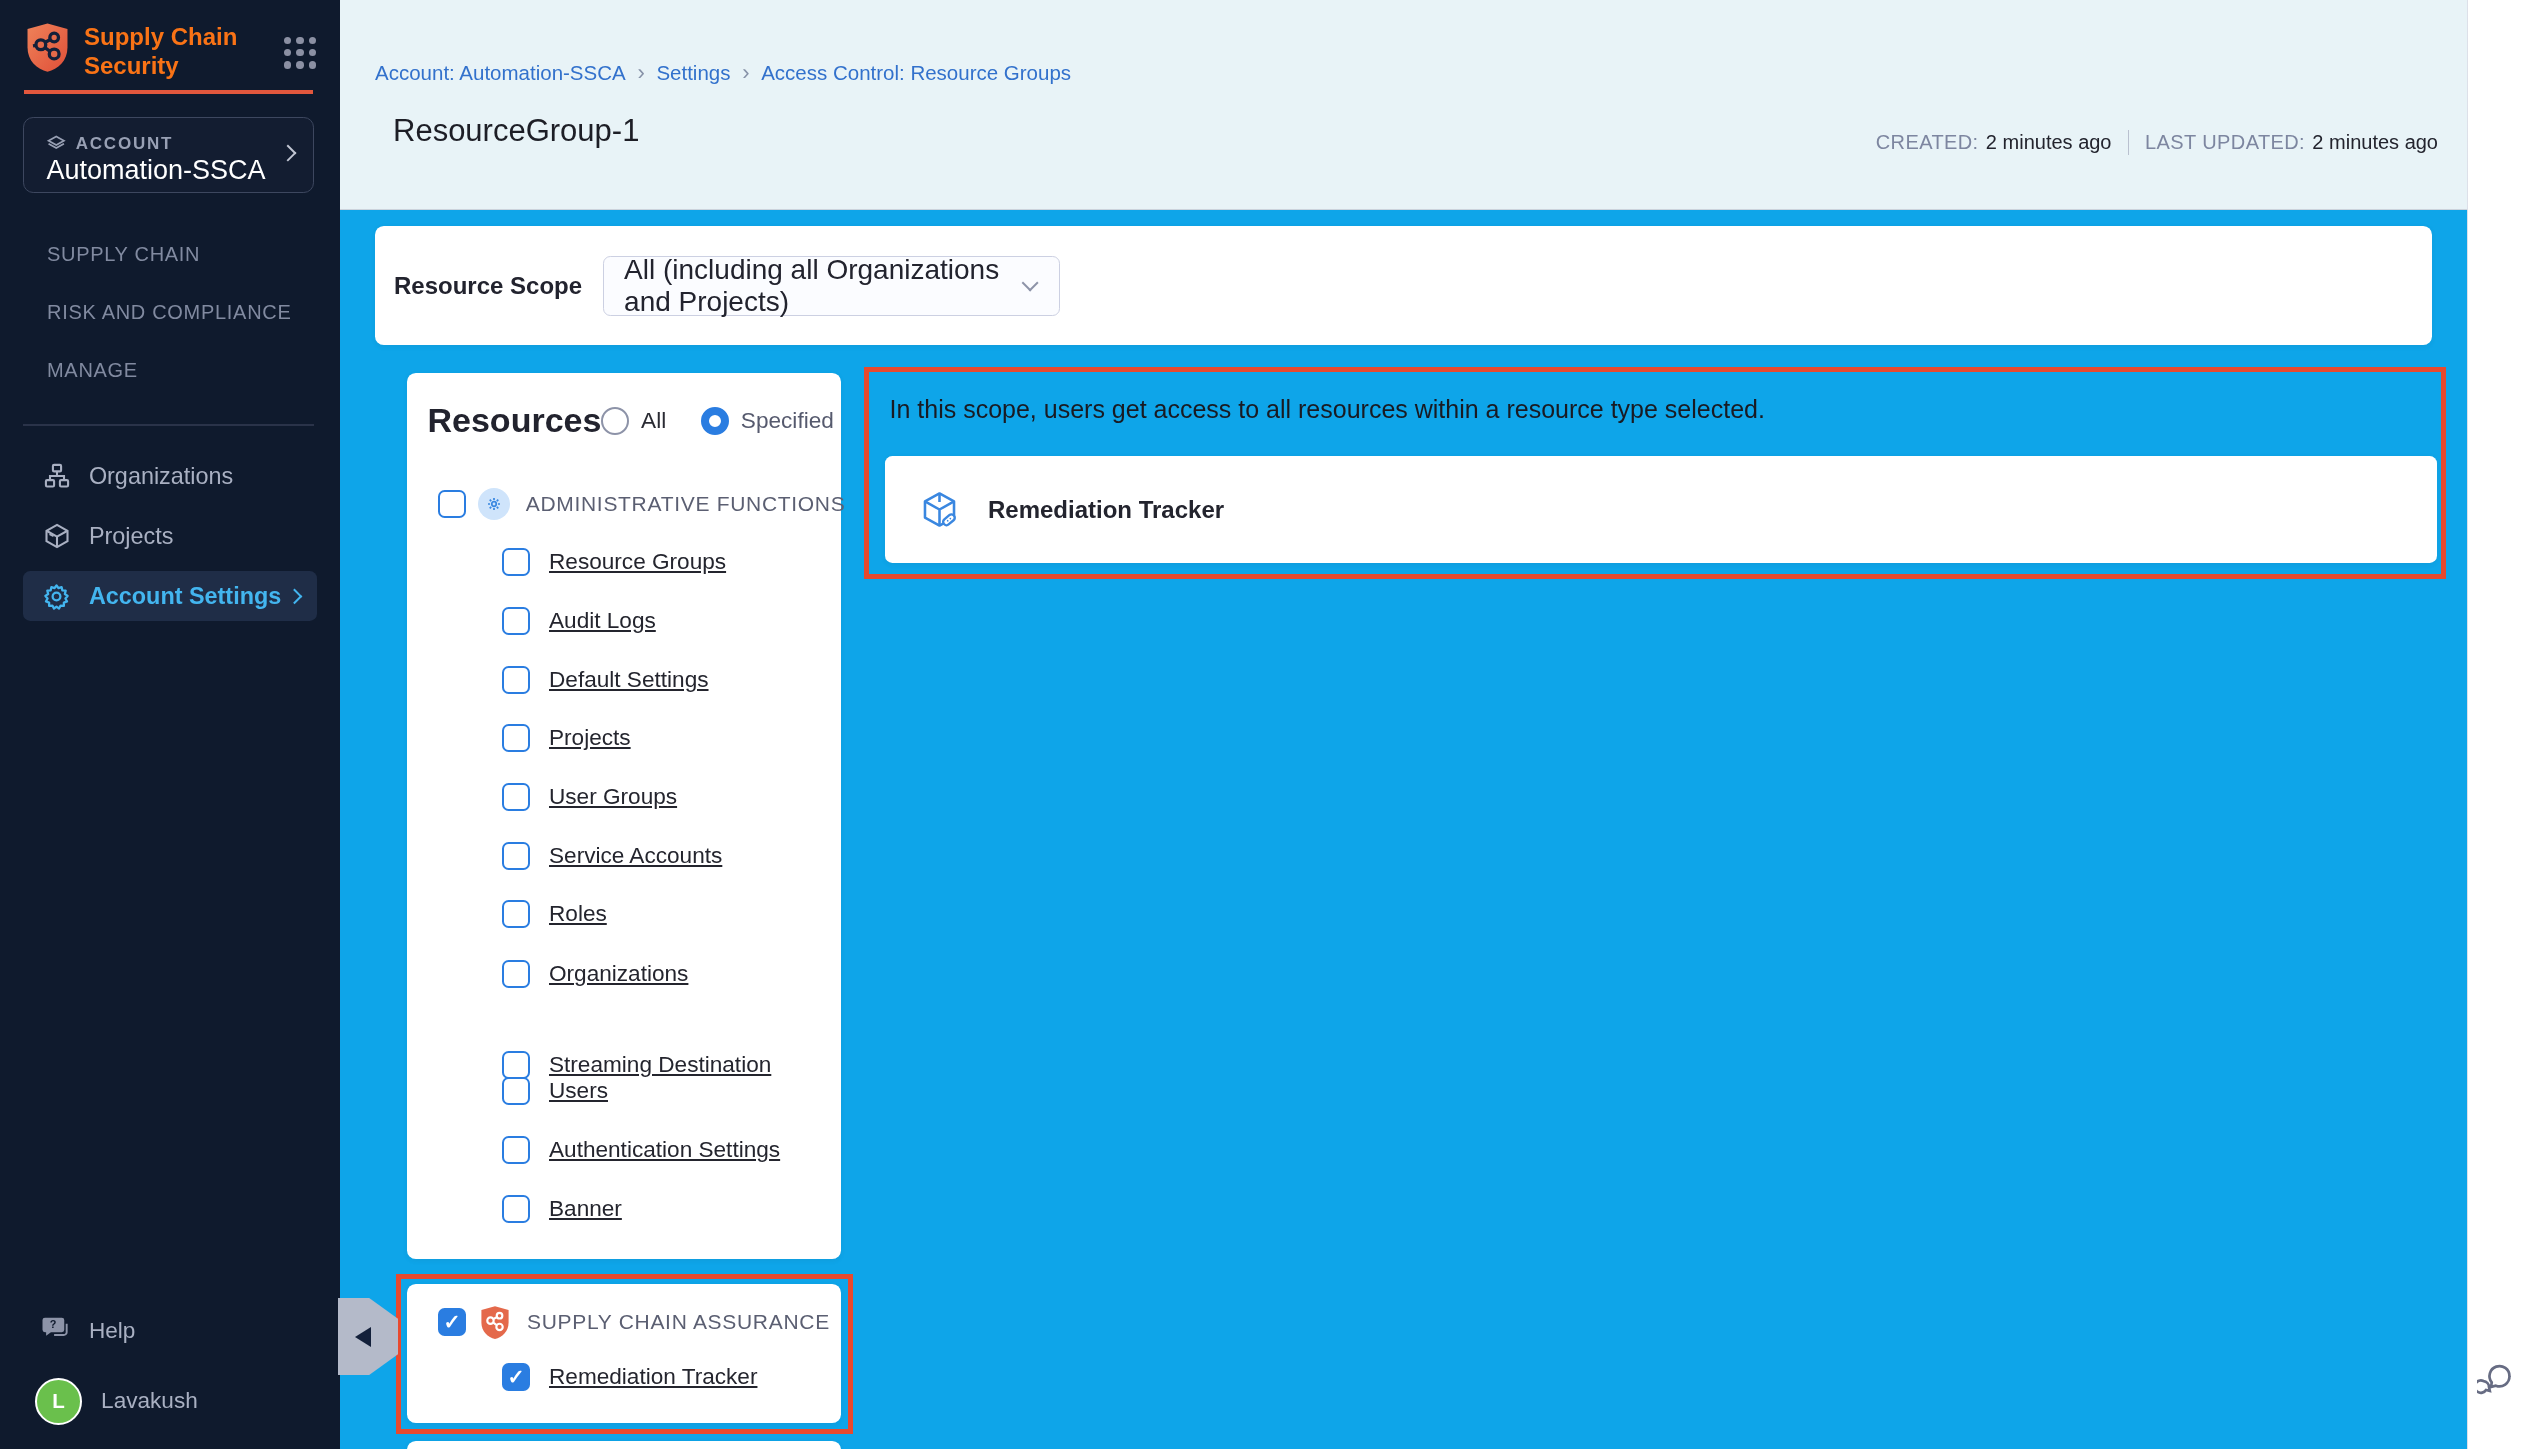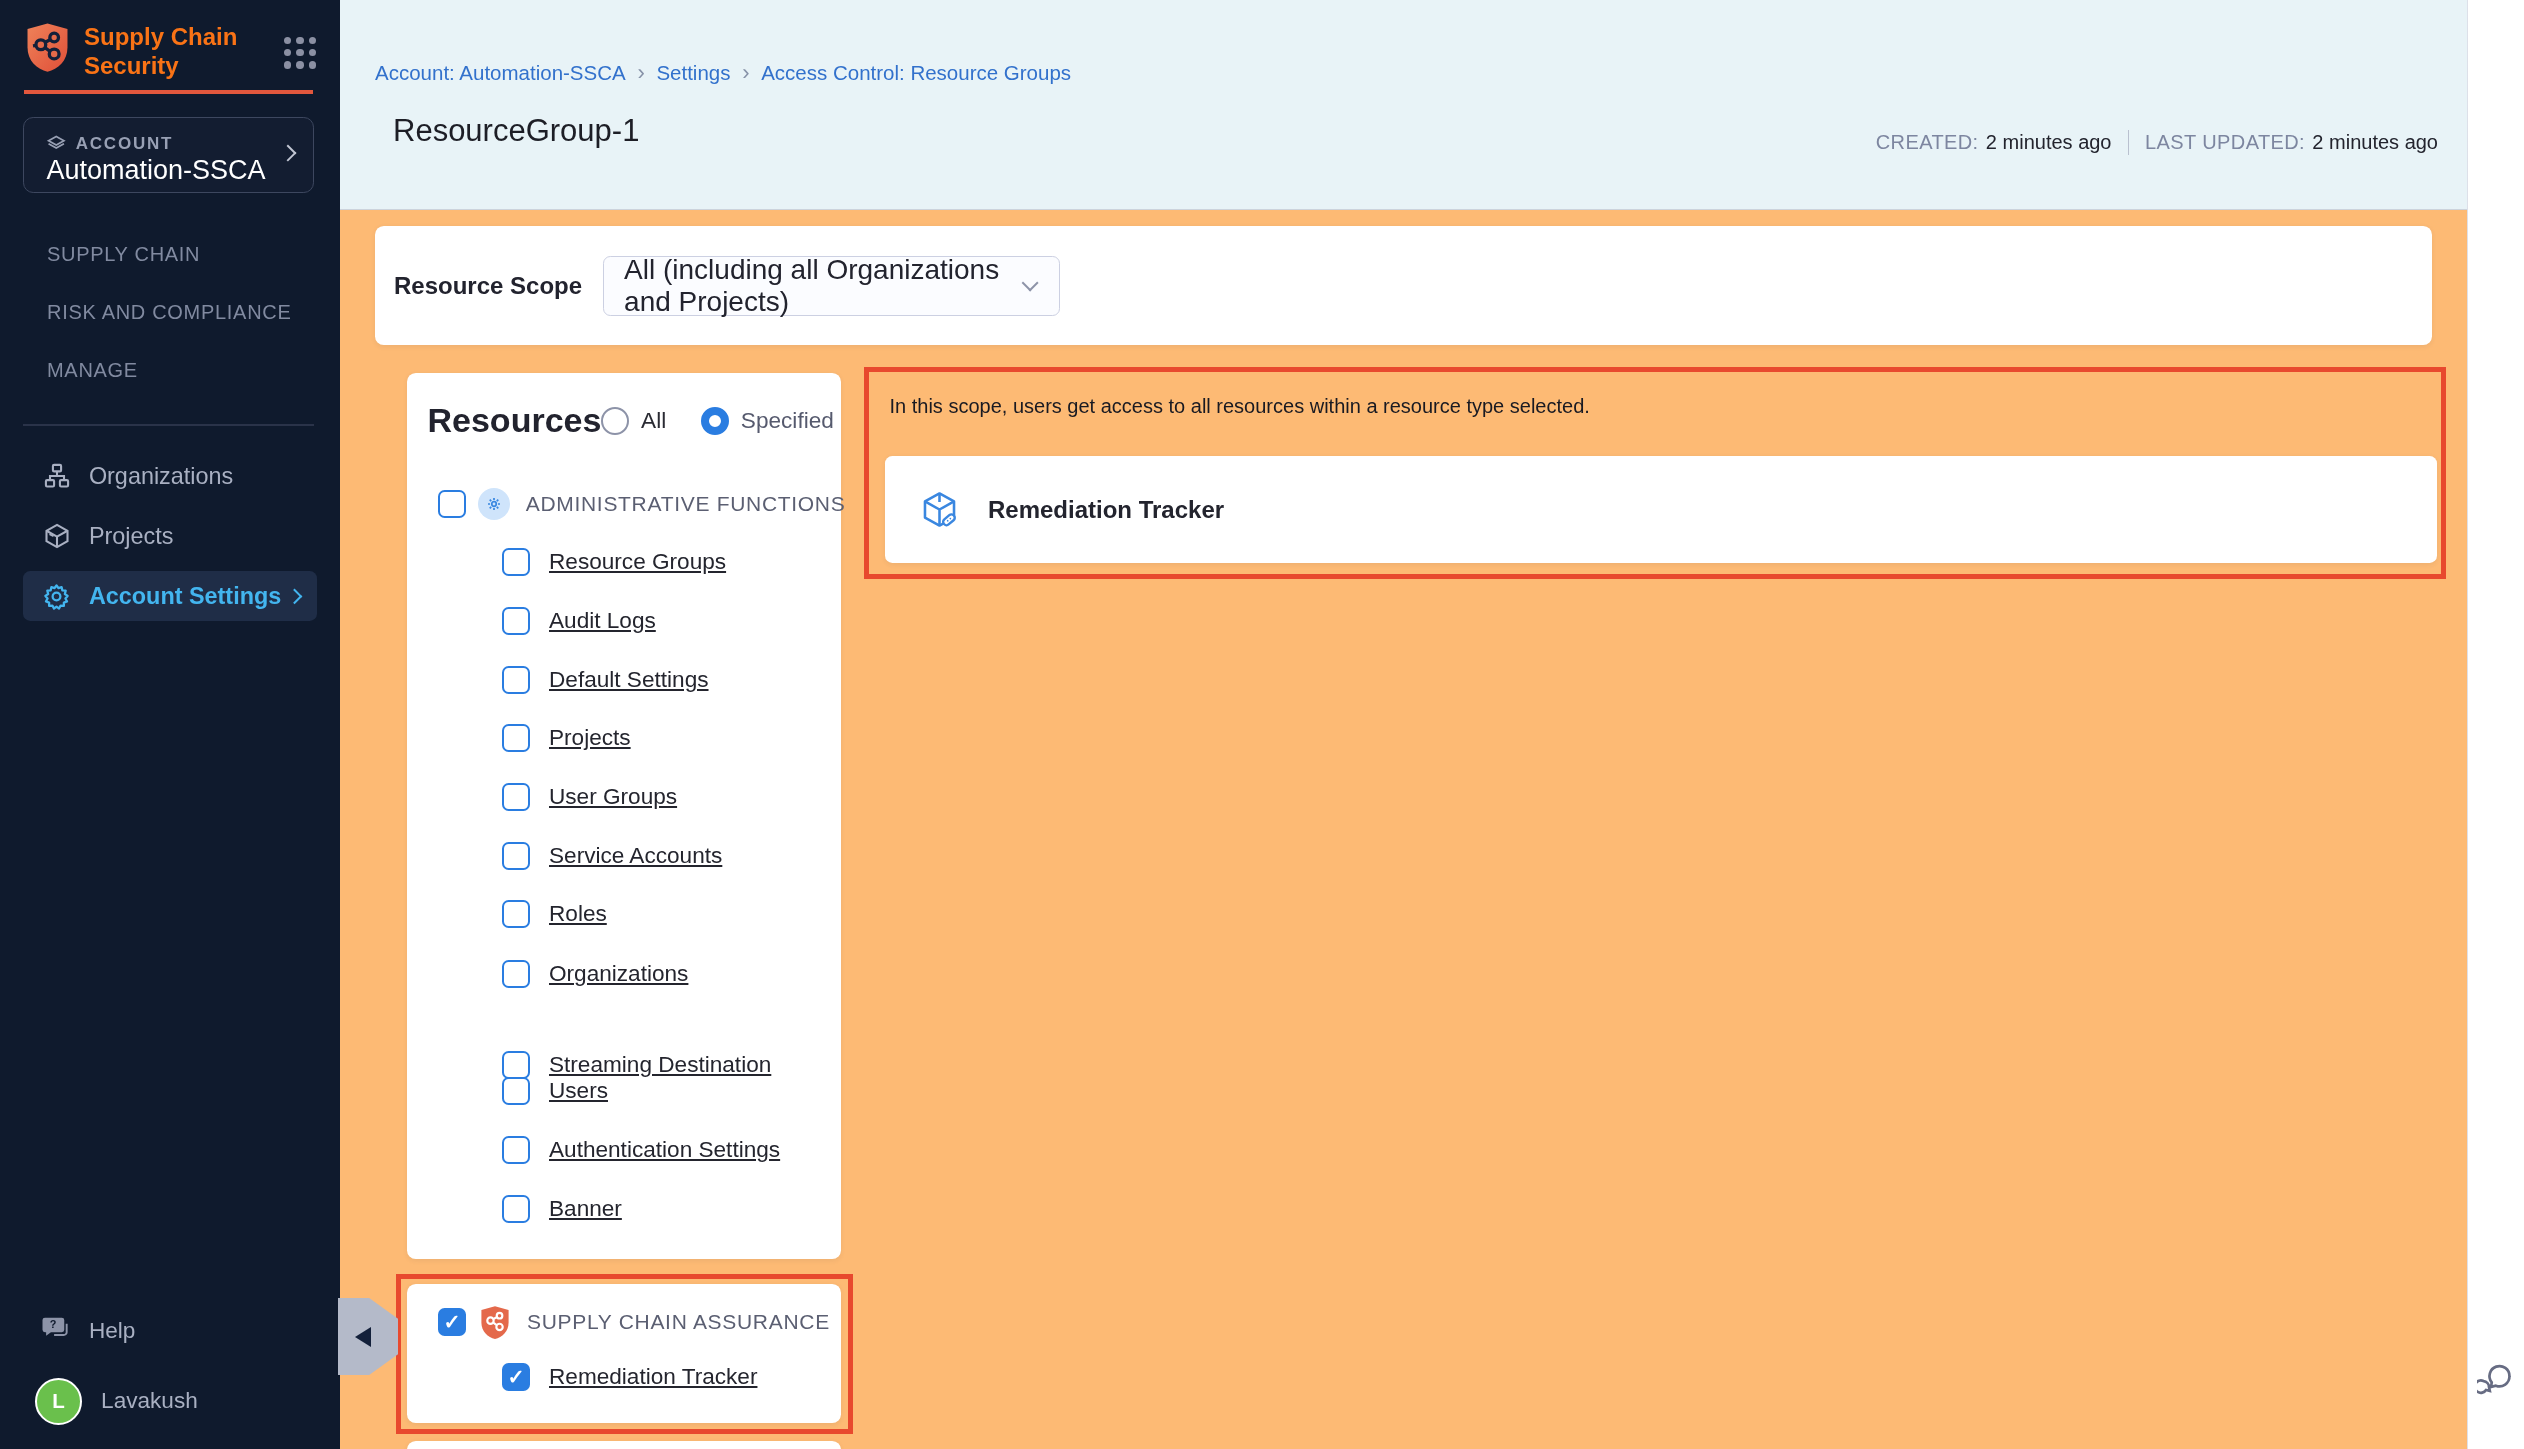--- a/index.html
+++ b/index.html
@@ -54,21 +54,21 @@
     display:flex; align-items:center; justify-content:center;
   }
   .collapse-handle .tri { width:0; height:0; border-top:10.2px solid transparent; border-bottom:10.2px solid transparent; border-right:16px solid #13203a; margin-right:10.2px; }
 
   
   .chev { display:inline-block; border:solid #c2c7d4; border-width:0 2.2px 2.2px 0; padding:5.1px; }
   .chev.right { transform:rotate(-45deg); }
   .chev.down  { transform:rotate(45deg); border-color:#8d93a8; }
 
   
-  .main { position:absolute; left:340px; top:0; width:2127px; height:1449px; background:#fdba74; }
+  .main { position:absolute; left:340px; top:0; width:2127px; height:1449px; background:#0ea5e9; }
   .page-header { position:absolute; left:0; top:0; width:100%; height:210px; background:#e8f3f7; border-bottom:1.5px solid #ccd3dc; }
   .breadcrumb { position:absolute; left:35px; top:60px; display:flex; align-items:center; font-size:20.5px; color:#3271cc; }
   .breadcrumb .crumb { cursor:pointer; }
   .breadcrumb .sep { color:#8792a8; margin:0 11.7px; font-size:22px; }
   .page-title { position:absolute; left:53px; top:113px; font-size:31px; font-weight:500; color:#1d1e26; }
   .meta { position:absolute; right:29px; top:130px; display:flex; align-items:center; font-size:20px; }
   .meta .mlabel { color:#7d86a0; letter-spacing:0.4px; }
   .meta .mvalue { color:#23242e; font-weight:500; margin-left:7.3px; }
   .meta .mdiv { width:1.5px; height:25px; background:#b9c0cf; margin:0 16px; }
 
@@ -106,21 +106,21 @@
   .item-label { font-size:22.6px; color:#24252e; margin-left:19px; white-space:nowrap; }
 
   
   .annot { position:absolute; border:5.1px solid #e8492e; }
   .annot-left { left:56px; top:1274px; width:457px; height:160px; }
   .annot-right { left:524px; top:367px; width:1582px; height:212px; }
 
   .scs-card { position:absolute; left:67px; top:1284px; width:434px; height:139px; }
   .card3 { position:absolute; left:67px; top:1441px; width:434px; height:44px; border-radius:8.8px 8.8px 0 0; }
 
-  .scope-note { position:absolute; left:20.5px; top:23.4px; font-size:20px; color:#191a22; }
+  .scope-note { position:absolute; left:20.5px; top:23.4px; font-size:25px; color:#191a22; }
   .scope-res-card { position:absolute; left:16px; top:84px; width:1552px; height:107px; border-radius:7.3px; display:flex; align-items:center; }
   .scope-res-card .rt-label { font-size:24px; font-weight:600; color:#23242e; margin-left:28px; }
   .scope-res-card .rico { margin-left:34px; }
 
   
   .right-strip { position:absolute; right:0; top:0; width:58px; height:1449px; background:#ffffff; border-left:1.5px solid #dde0e9; z-index:4; }
   .chat-fab { position:absolute; left:8.8px; top:1360px; width:38px; height:38px; cursor:pointer; }
 
   .shield-small { width:32px; height:35px; margin-left:13px; flex:0 0 auto; }
 </style>

